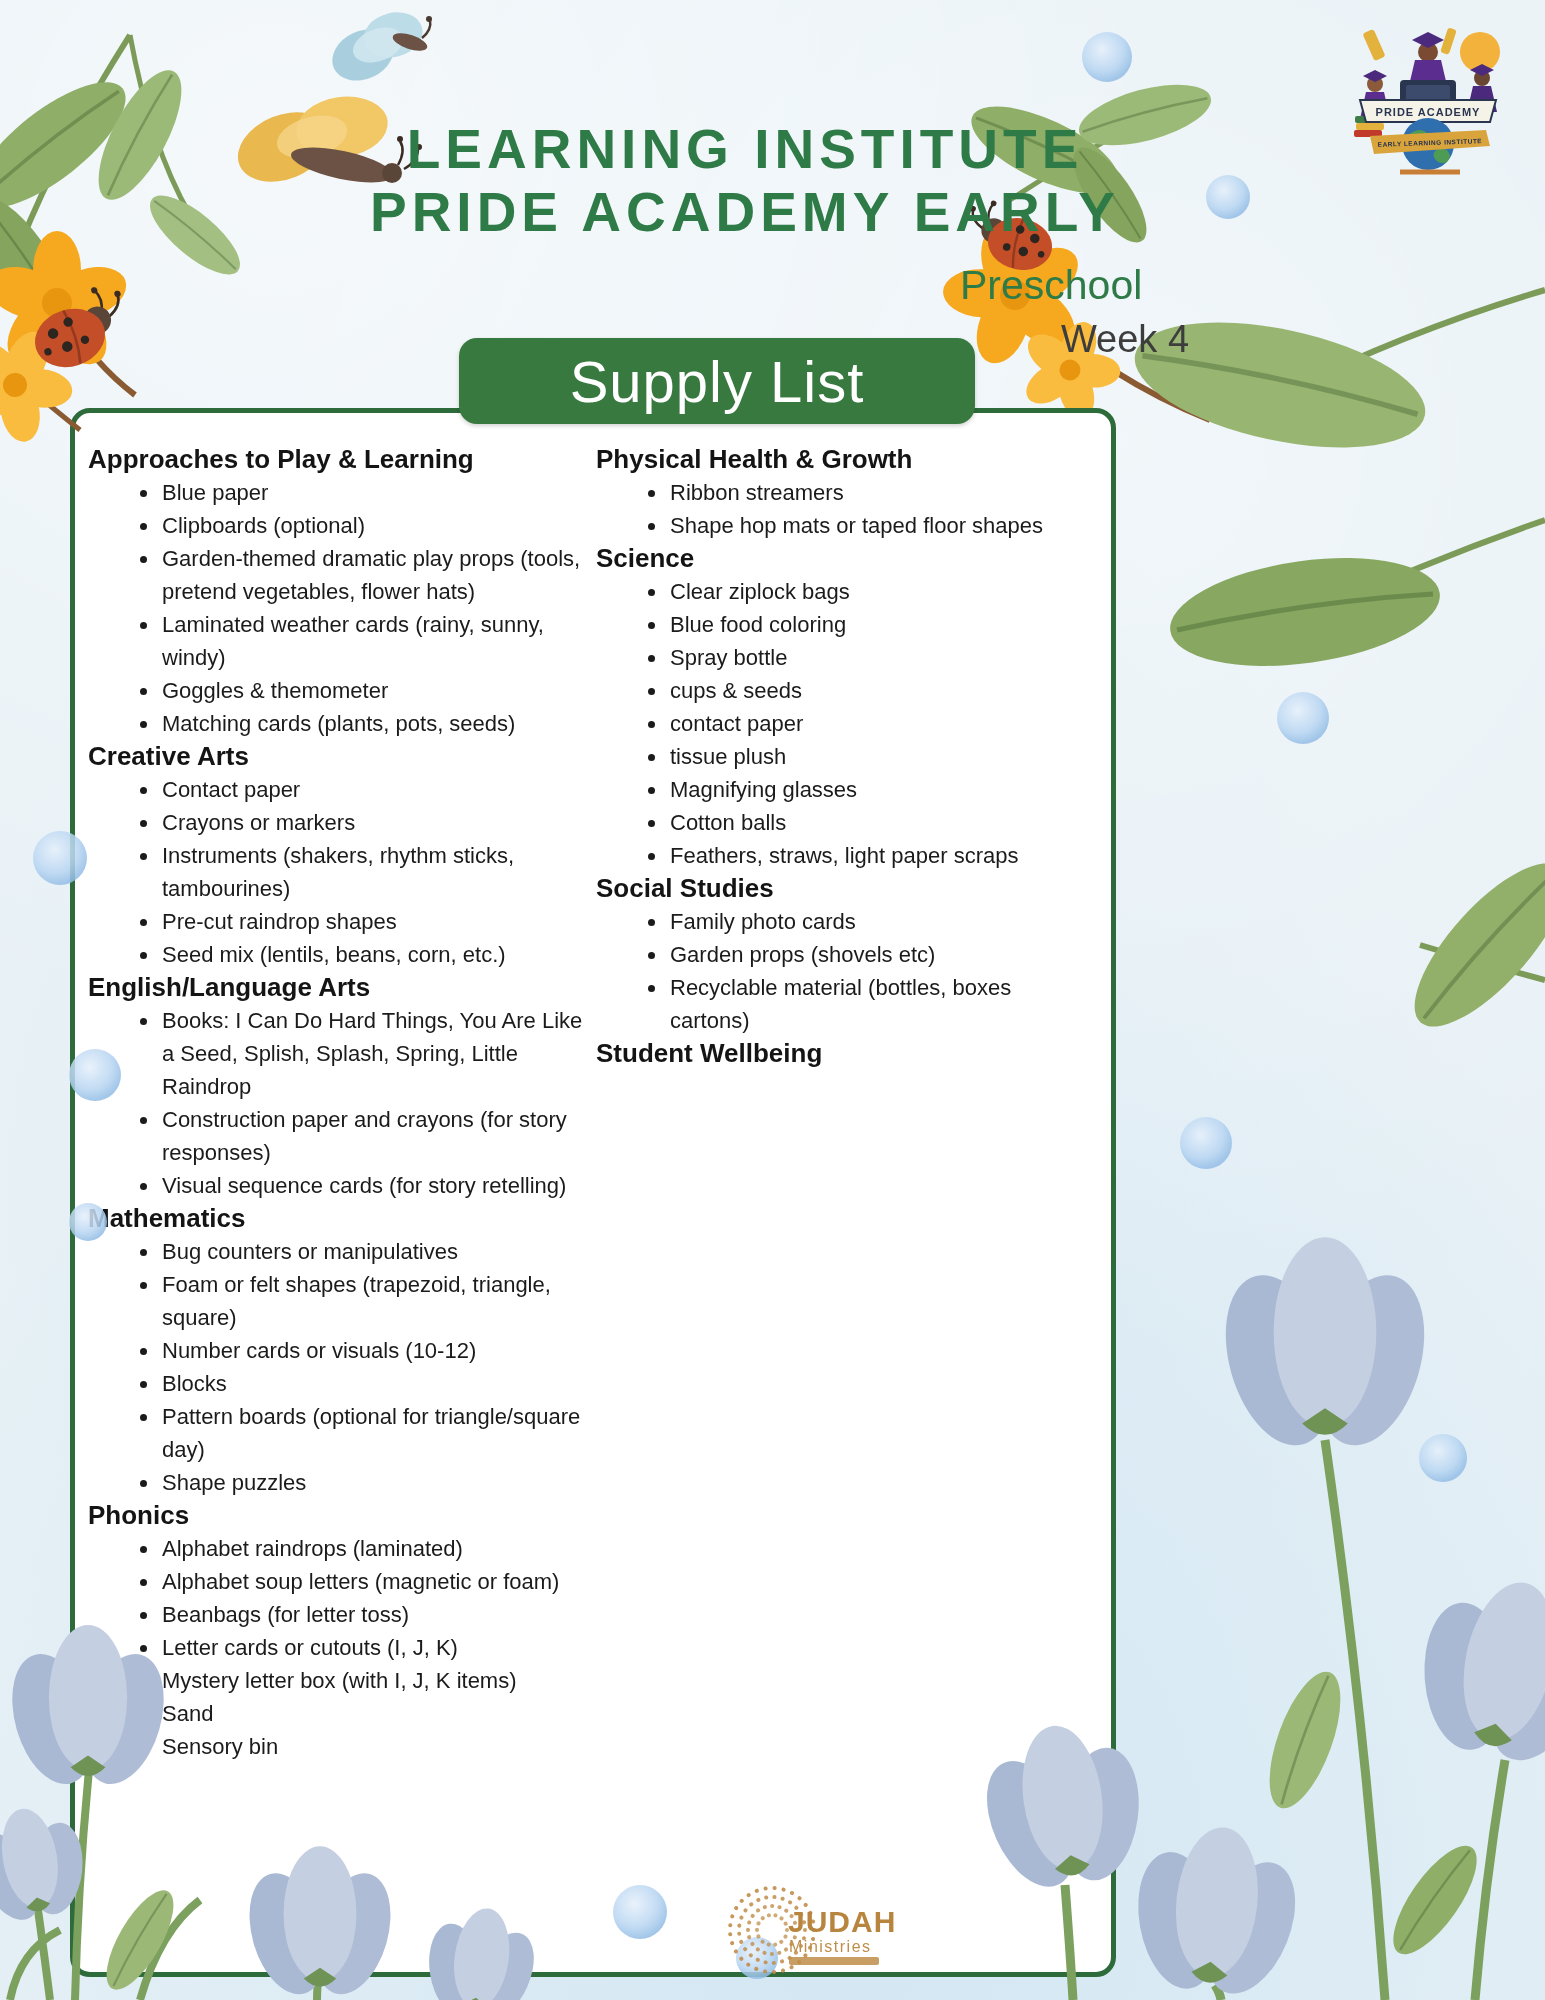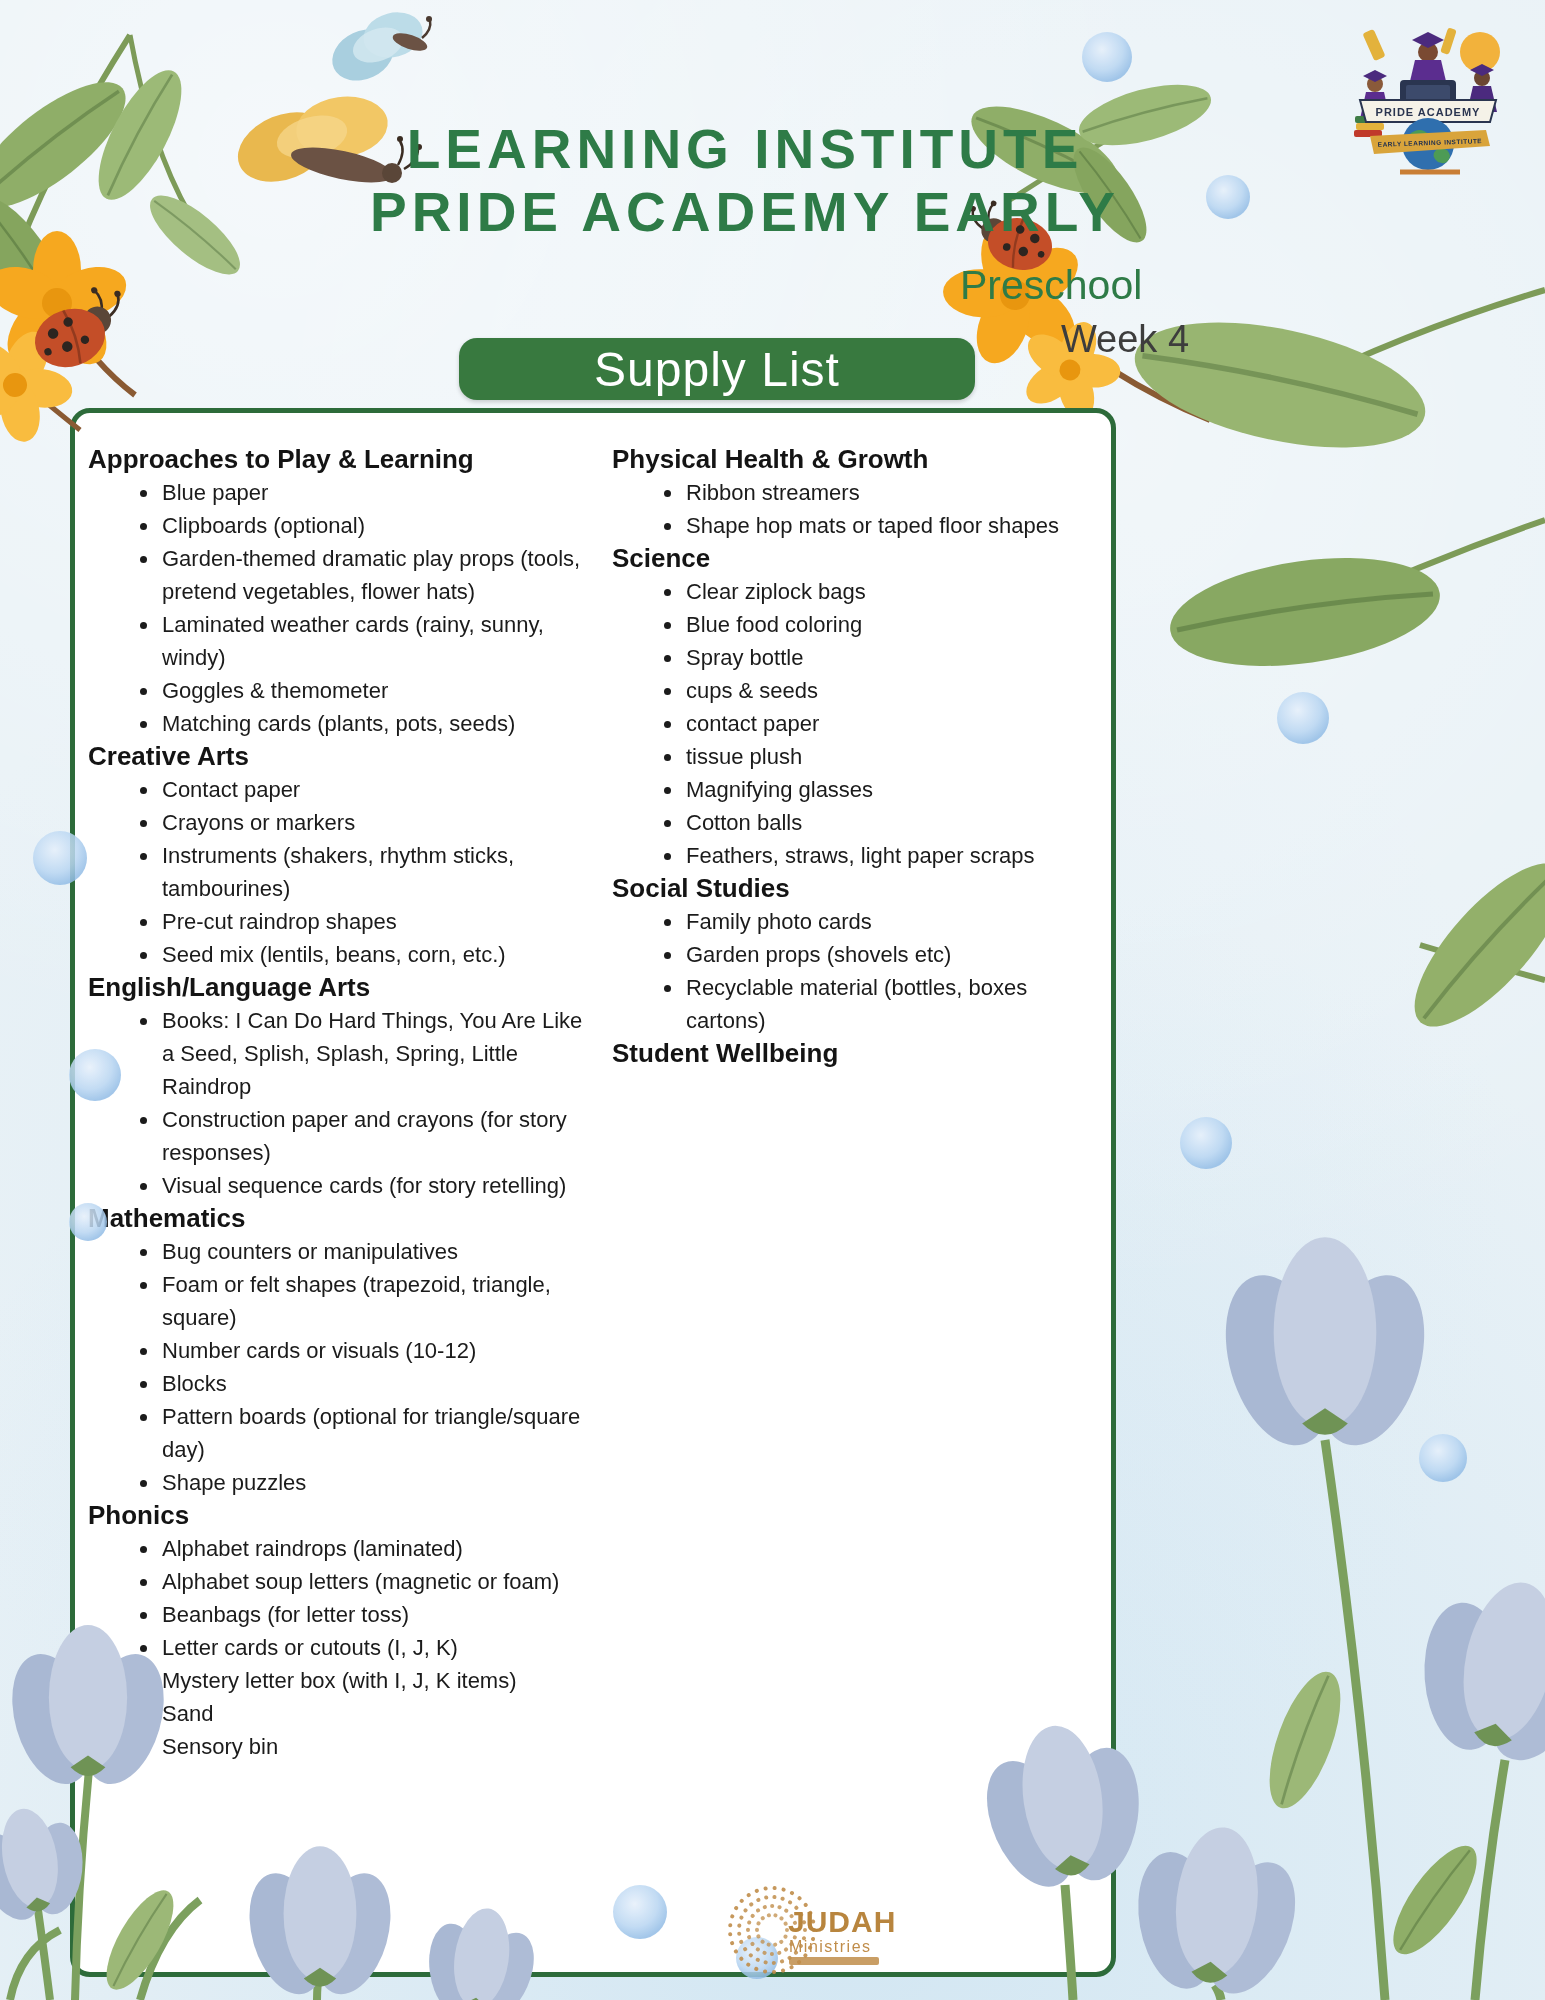--- a/index.html
+++ b/index.html
@@ -23,34 +23,34 @@
   }
   .program{
     left:960px; top:262px; width:330px; text-align:left;
     color:#2e7b47; font-size:41px; font-weight:500; z-index:2;
   }
   .week{
     left:960px; top:318px; width:330px; text-align:center;
     color:#3d3d3d; font-size:38px; font-weight:400; z-index:2;
   }
   .supply-banner{
-    left:459px; top:338px; width:516px; height:62px;
+    left:459px; top:338px; width:516px; height:86px;
     background:#38793f; border-radius:18px;
     display:flex; align-items:center; justify-content:center;
-    color:#ffffff; font-size:48px; font-weight:500; letter-spacing:1px;
+    color:#ffffff; font-size:58px; font-weight:500; letter-spacing:1px;
     box-shadow:0 2px 4px rgba(0,0,0,.18);
     z-index:4;
   }
   .content-box{
     left:70px; top:408px; width:1046px; height:1569px;
     background:#ffffff; border:5px solid #2d6b3a; border-radius:20px;
     box-sizing:border-box; z-index:1;
   }
   .columns{
-    display:flex; gap:16px; padding:30px 14px 0 13px;
+    display:flex; gap:0; padding:30px 14px 0 13px;
   }
   .col{flex:none;}
   .col-left{width:508px;}
   .col-right{width:485px;}
   .section-title{
     font-size:26px; line-height:33px; font-weight:700; color:#141414;
   }
   ul.items{
     margin:0; padding:0 0 0 72px; list-style:disc; color:#1b1b1b;
   }

